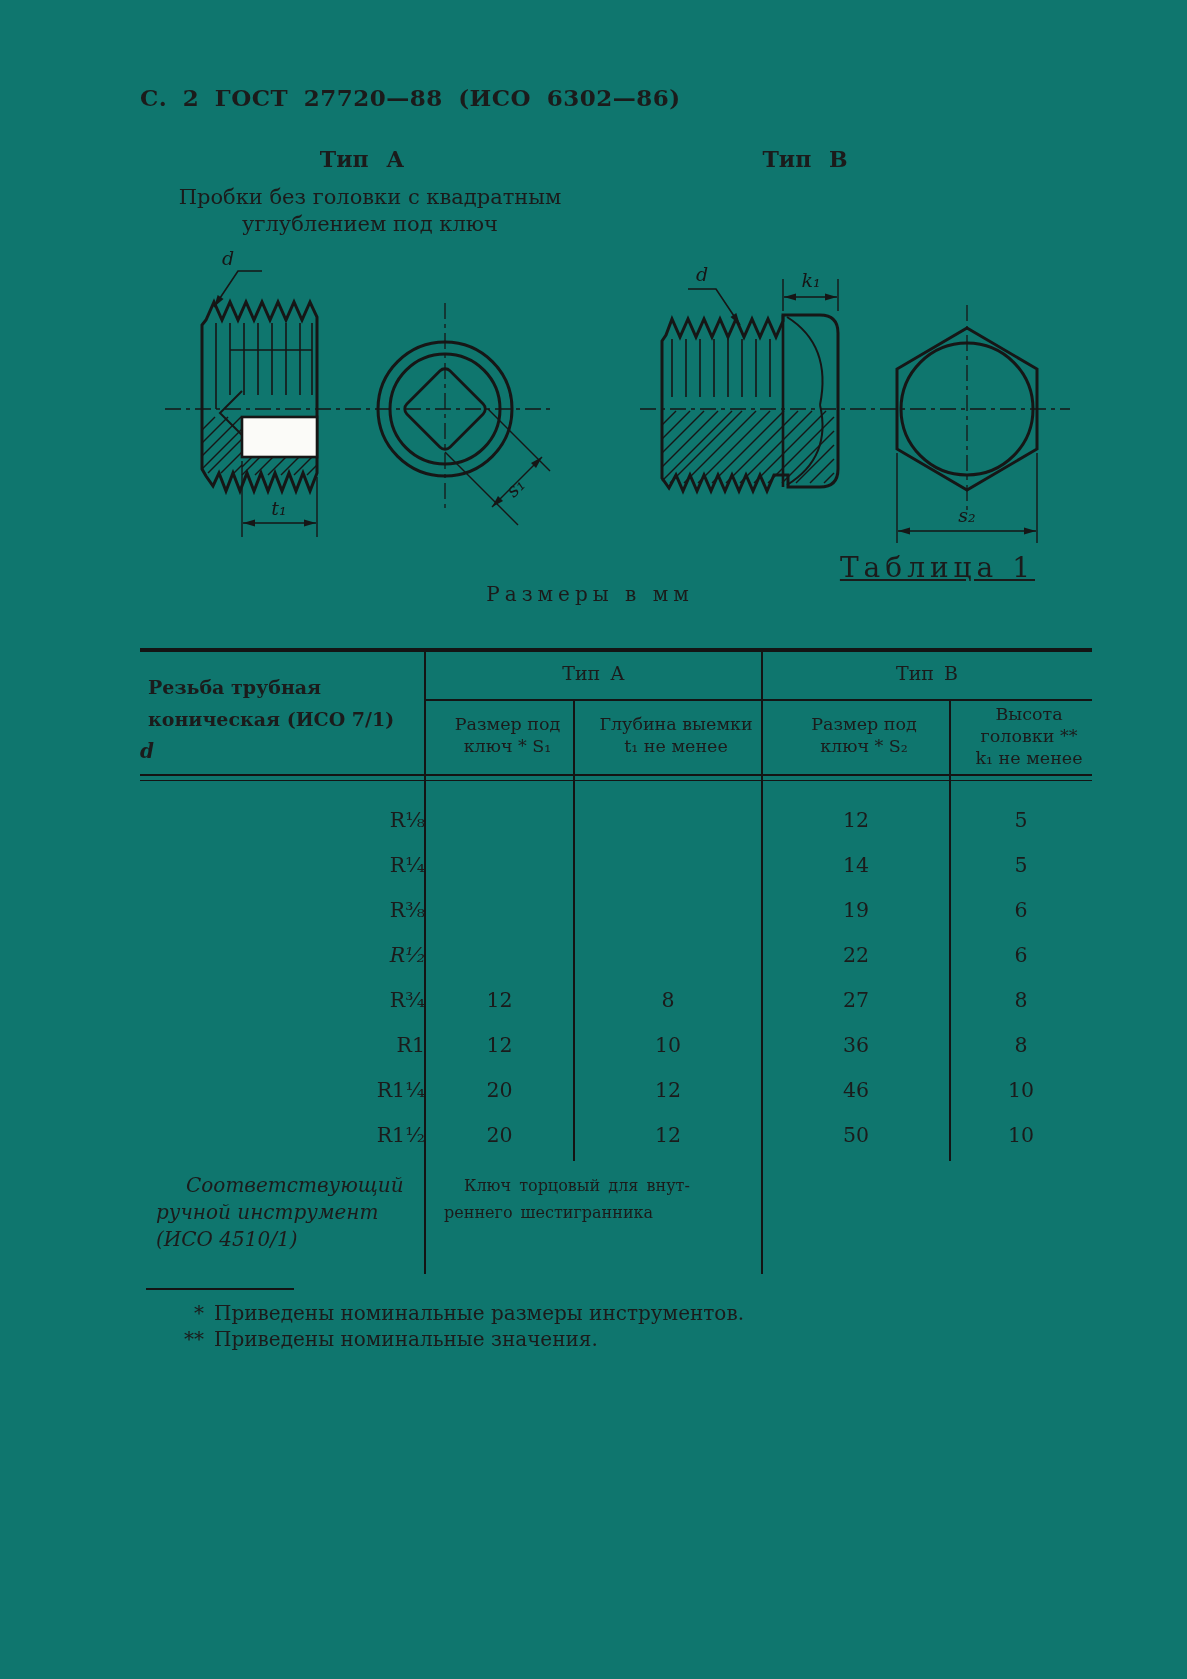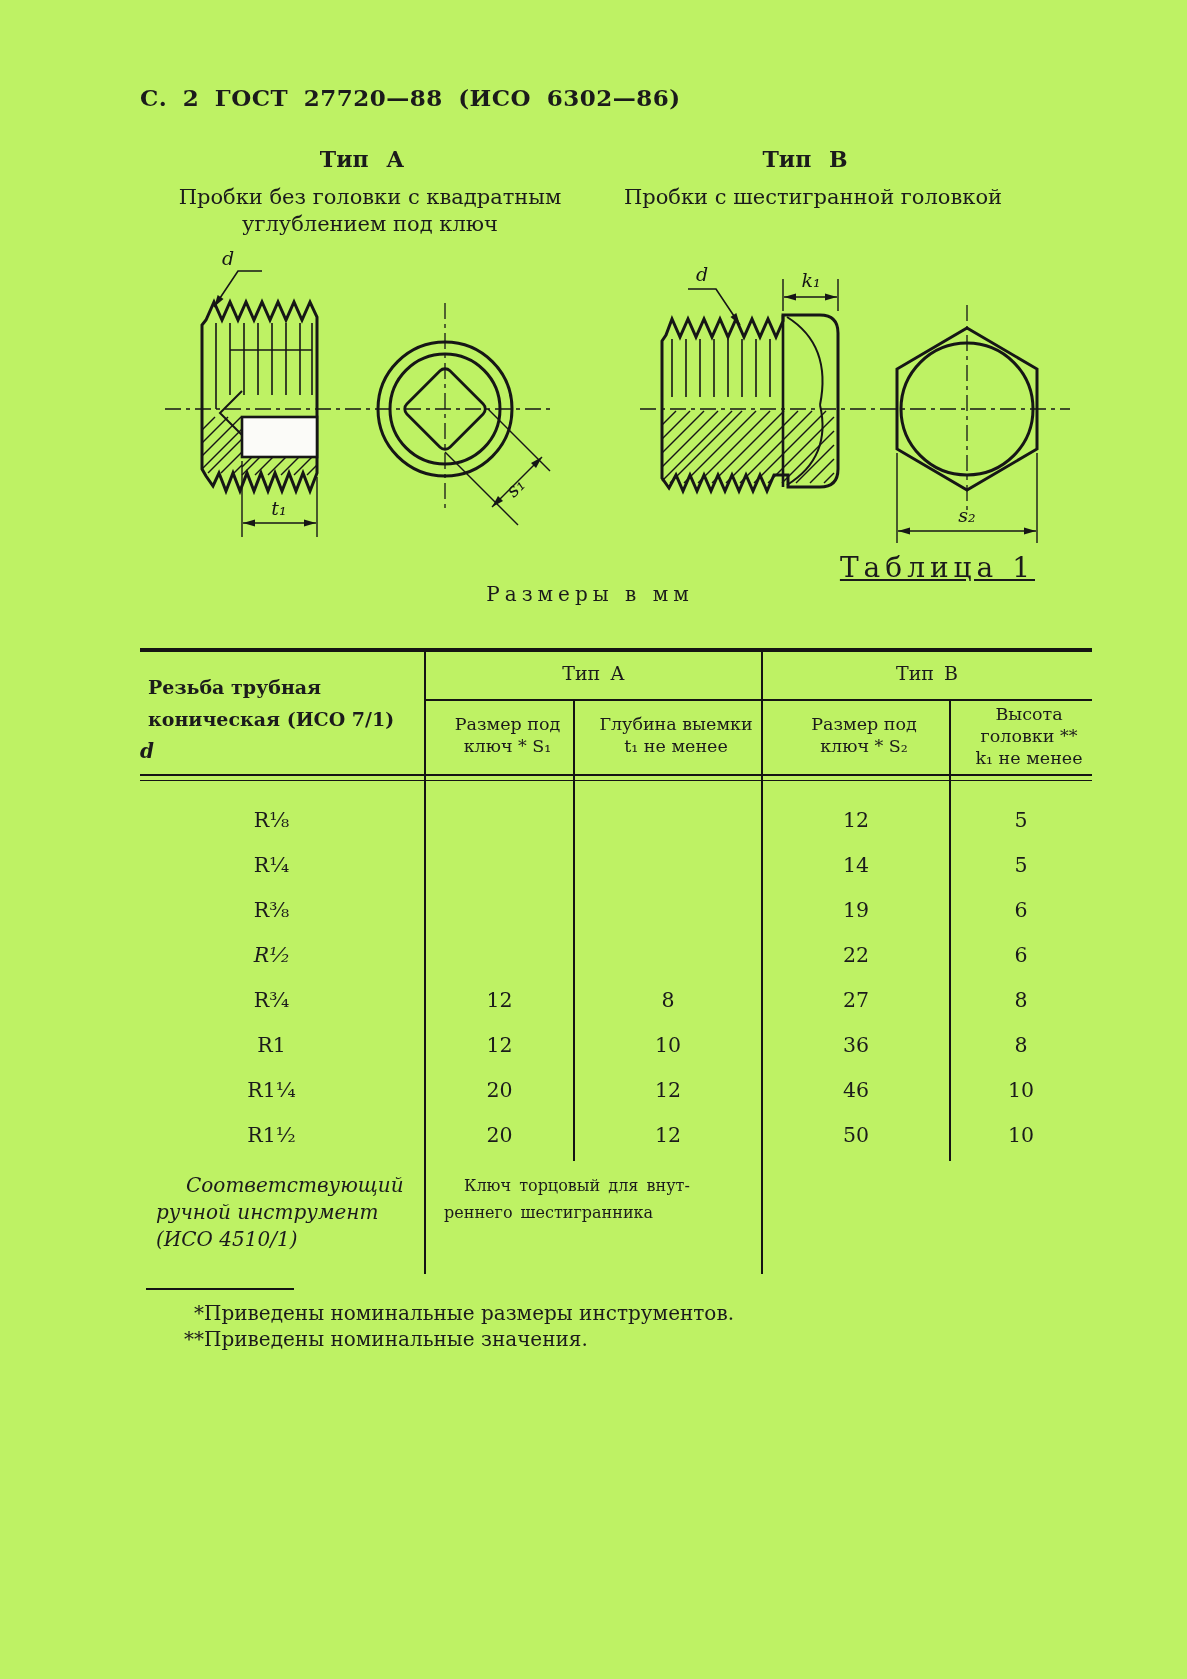--- a/index.html
+++ b/index.html
@@ -1,63 +1,62 @@
 <!DOCTYPE html>
 <html><head>
 <meta charset="utf-8">
 <style>
   html,body{margin:0;padding:0;}
   .page{
     position:relative; width:1187px; height:1679px;
-    background:#bef264; color:#1b1b1b;
+    background:#0f766e; color:#1b1b1b;
     font-family:"DejaVu Serif","Liberation Serif",serif;
     overflow:hidden;
   }
   .abs{position:absolute;}
   .pre{white-space:pre-line;margin-left:8px;}
   .ctr{text-align:center;}
   .doc-header{left:140px;top:84px;font-size:23px;font-weight:bold;word-spacing:7px;letter-spacing:.5px;}
   .fig-title{top:146px;font-size:22px;font-weight:bold;word-spacing:10px;}
   .fig-caption{top:184px;font-size:21px;line-height:27px;}
   .tbl-caption{left:795px;top:551px;width:240px;text-align:right;font-size:28px;letter-spacing:5px;text-decoration:underline;}
   .units{left:430px;top:582px;width:320px;text-align:center;font-size:20px;letter-spacing:5px;}
   .rule{background:#141414;}
   .colhead{font-size:17.5px;line-height:22px;text-align:center;}
   .group-head{font-size:19px;text-align:center;word-spacing:4px;}
   .thread-head{left:140px;top:671px;width:285px;font-size:19px;line-height:32px;text-align:left;font-weight:bold;}
   .thread-head .sym{font-style:italic;font-size:20px;}
   .rows{left:140px;top:797px;width:952px;}
   .trow{display:flex;height:45px;align-items:center;font-size:20.5px;}
-  .c1{width:285px;text-align:center;padding-right:22px;box-sizing:border-box;}
+  .c1{width:285px;text-align:right;box-sizing:border-box;}
   .c2{width:149px;text-align:center;}
   .c3{width:188px;text-align:center;}
   .c4{width:188px;text-align:center;}
   .c5{width:142px;text-align:center;}
   .tools-label{left:148px;top:1172px;width:272px;font-size:20px;line-height:27px;text-indent:30px;font-style:italic;}
   .tool-a{left:436px;top:1172px;width:318px;font-size:16px;line-height:27px;text-indent:20px;word-spacing:3px;}
   .tool-b{left:772px;top:1172px;width:315px;font-size:20px;line-height:27px;text-indent:20px;word-spacing:5px;}
   .footnotes{left:152px;top:1300px;font-size:20px;line-height:26px;}
   .fn{display:flex;}
   .fn .mk{width:52px;text-align:right;}
-  .fn .tx{}
+  .fn .tx{margin-left:10px;}
   svg text{fill:#161616;}
   .dimlbl{font-style:italic;font-size:19px;font-family:"DejaVu Serif","Liberation Serif",serif;}
 </style>
 </head>
 <body>
 
 <div class="page">
 
   <div class="abs doc-header">С. 2 ГОСТ 27720—88 (ИСО 6302—86)</div>
 
   <div class="abs fig-title ctr" style="left:152px;width:420px;">Тип А</div>
   <div class="abs fig-caption ctr pre" style="left:152px;width:420px;">Пробки без головки с квадратным
 углублением под ключ</div>
   <div class="abs fig-title ctr" style="left:600px;width:410px;">Тип В</div>
-  <div class="abs fig-caption ctr pre" style="left:600px;width:410px;">Пробки с шестигранной головкой</div>
 
   <svg class="abs" style="left:150px;top:245px;" width="920" height="310" viewBox="0 0 920 310">
     <g stroke="#161616" fill="none">
 
       <g>
         <path stroke-width="3" d="M 52,80 L 56,75 L 64,57 L 72,75 L 80,57 L 88,75 L 96,57 L 104,75 L 112,57 L 120,75 L 128,57 L 136,75 L 144,57 L 152,75 L 160,57 L 167,72 L 167,228 L 160,246 L 153,228 L 146,246 L 139,228 L 132,246 L 125,228 L 118,246 L 111,228 L 104,246 L 97,228 L 90,246 L 83,228 L 76,246 L 69,228 L 63,241 L 56,231 L 52,224 Z"></path>
 
         <g stroke-width="1.6">
           <line x1="66" y1="78" x2="66" y2="164"></line>
             <line x1="80" y1="78" x2="80" y2="150"></line>

